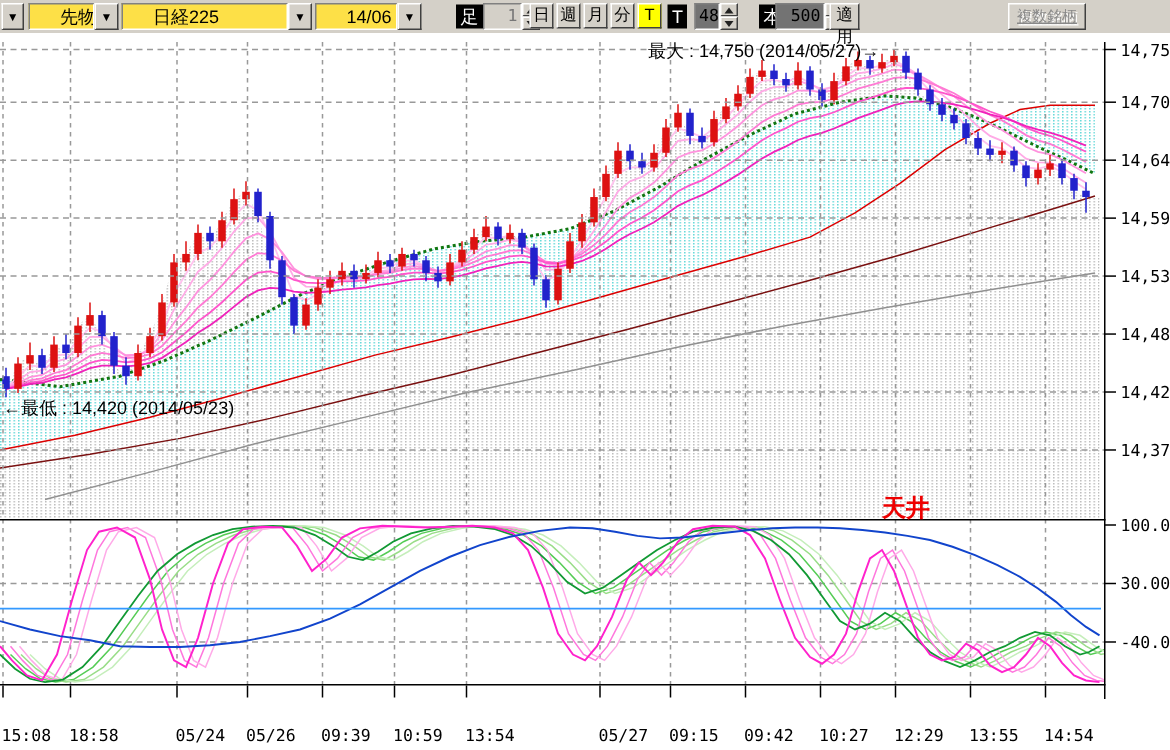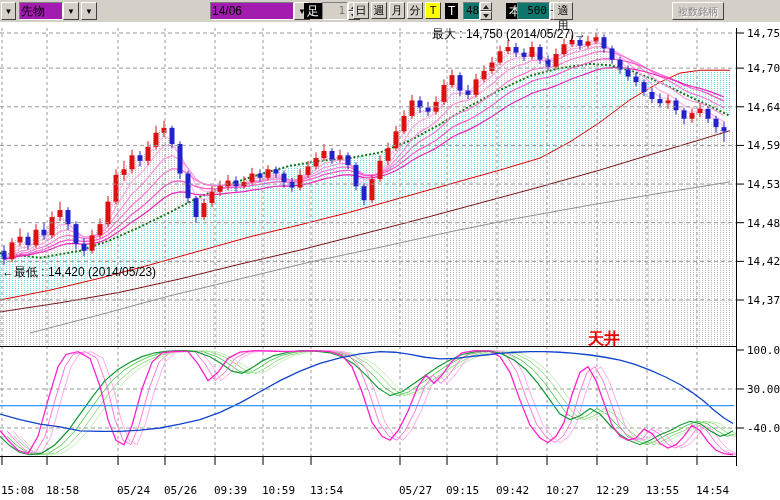--- a/index.html
+++ b/index.html
@@ -3,34 +3,34 @@
 <meta charset="utf-8">
 <style>
   html,body{margin:0;padding:0;}
   body{width:780px;height:500px;overflow:hidden;background:#ffffff;
        font-family:"Liberation Sans",sans-serif;position:relative;}
   
   .toolbar{position:absolute;left:0;top:0;width:780px;height:22px;background:#d4d0c8;}
   .toolbar *{box-sizing:border-box;}
   .combo{position:absolute;top:2px;height:18px;display:flex;}
   .cfield{flex:1;border:1px solid;border-color:#808080 #ffffff #ffffff #808080;
-          background:#a21caf;font-size:12px;line-height:16px;padding:0 1px;overflow:hidden;
+          background:#fde047;font-size:12px;line-height:16px;padding:0 20px;overflow:hidden;
           white-space:nowrap;}
   .cbtn{width:16px;border:1px solid;border-color:#ffffff #404040 #404040 #ffffff;
         background:#d4d0c8;font-size:8px;color:#000;display:flex;align-items:center;
         justify-content:center;}
   .tag{position:absolute;top:3px;height:16px;background:#000;color:#fff;font-size:12px;
        line-height:16px;padding:0 3px;}
   .btn{position:absolute;top:2px;height:17px;border:1px solid;
        border-color:#ffffff #404040 #404040 #ffffff;background:#d4d0c8;font-size:11px;
        text-align:center;line-height:15px;padding:0;}
   .btn.yellow{background:#ffff00;}
-  .btn.disabled{color:#888;text-shadow:1px 1px 0 #fff;}
+  .btn.disabled{color:#888;text-shadow:1px 1px 0 #fff;text-decoration:underline;}
   .spin{position:absolute;top:2px;height:18px;display:flex;}
-  .sfield{border:1px solid;border-color:#808080 #ffffff #ffffff #808080;background:#0f766e;
+  .sfield{border:1px solid;border-color:#808080 #ffffff #ffffff #808080;background:#737373;
           font-size:11px;line-height:16px;text-align:right;padding:0 2px;
           font-family:"DejaVu Sans Mono",monospace;}
   .sfield.dis{background:#d4d0c8;color:#777;}
   .sbtns{width:12px;display:flex;flex-direction:column;}
   .sbtns span{flex:1;border:1px solid;border-color:#ffffff #404040 #404040 #ffffff;
           background:#d4d0c8;position:relative;}
   .sbtns span i{position:absolute;left:2px;width:0;height:0;border-left:3px solid transparent;
           border-right:3px solid transparent;}
   .sbtns .up i{top:2px;border-bottom:4px solid #222;}
   .sbtns .dn i{top:2px;border-top:4px solid #222;}
@@ -45,23 +45,24 @@
 
 <div class="toolbar">
   <div class="combo" style="left:1px;width:17px">
     <span class="cbtn" style="width:15px">▼</span>
   </div>
   <div class="combo" style="left:19px;width:60px">
     <span class="cfield">先物</span>
     <span class="cbtn">▼</span>
   </div>
   <div class="combo" style="left:81px;width:127px">
+    <span class="cfield">日経225</span>
     <span class="cbtn">▼</span>
   </div>
-  <div class="combo" style="left:210px;width:100px">
+  <div class="combo" style="left:210px;width:71px">
     <span class="cfield">14/06</span>
     <span class="cbtn">▼</span>
   </div>
   <span class="tag" style="left:304px">足</span>
   <div class="spin" style="left:322px">
     <span class="sfield dis" style="width:26px">1</span>
     <span class="sbtns">
         <span class="up">
           <i></i>
         </span>

